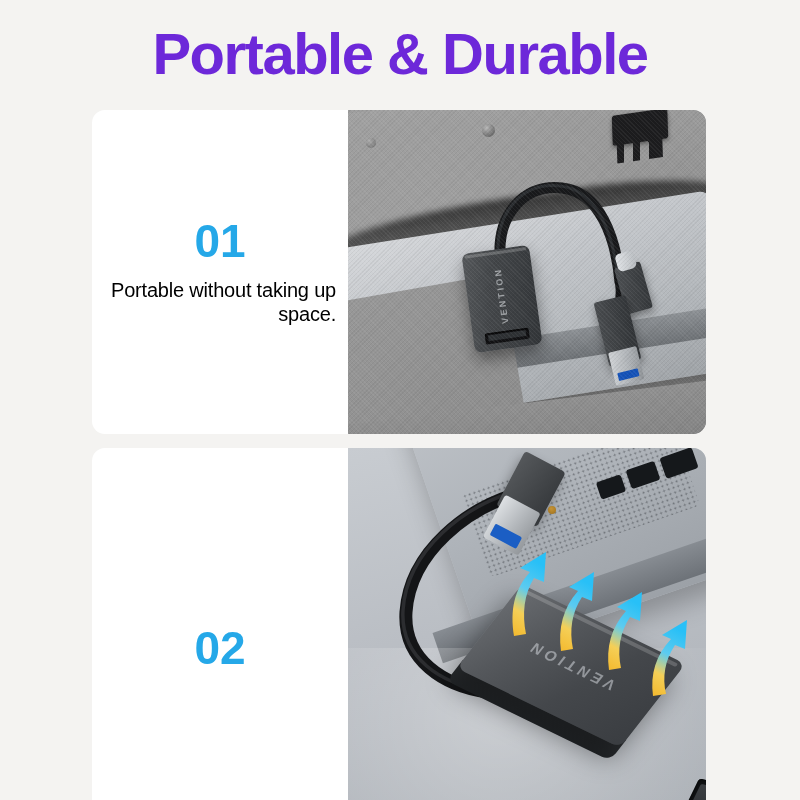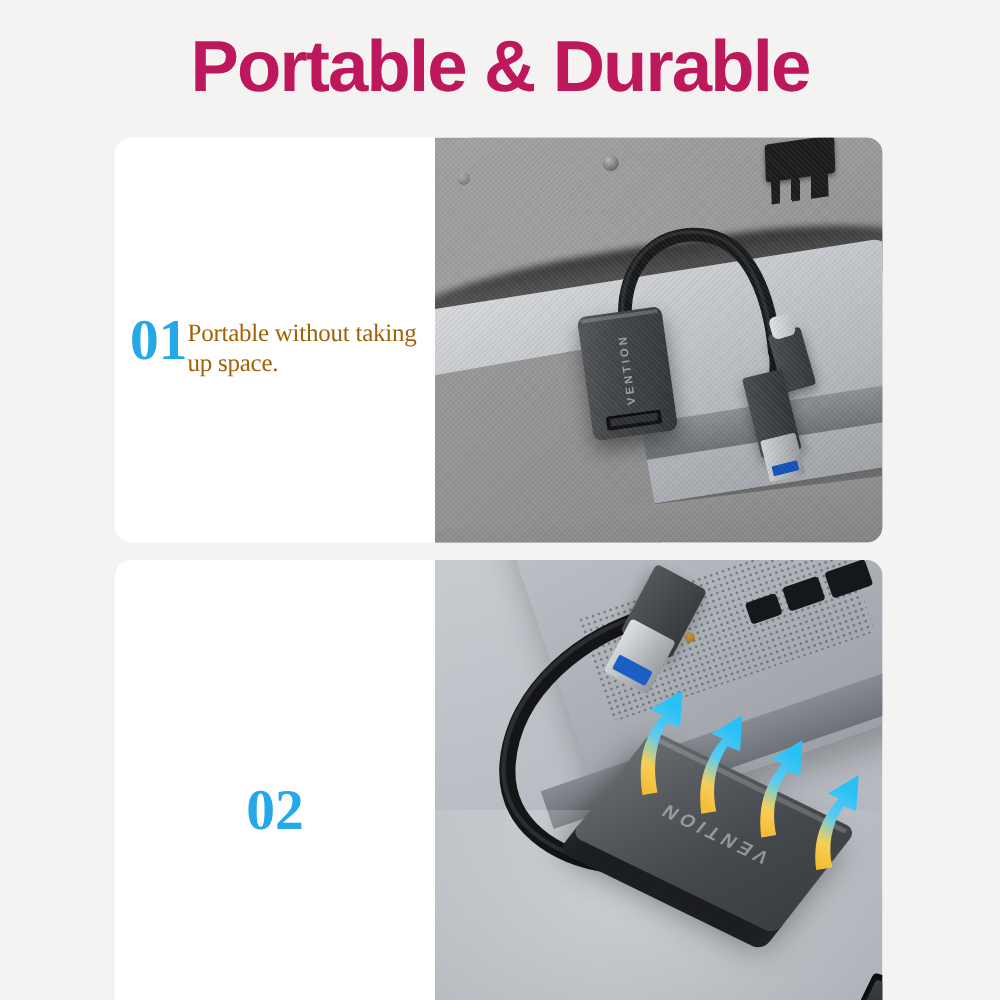--- a/index.html
+++ b/index.html
@@ -14,21 +14,21 @@
   }
 
   
   .page-title {
     position: absolute;
     top: 24px; left: 0; right: 0;
     text-align: center;
     font-size: 58px;
     font-weight: bold;
     letter-spacing: -1.5px;
-    color: #be185d;
+    color: #6d28d9;
     line-height: 1.05;
   }
 
   
   .card {
     position: absolute;
     left: 92px;
     width: 614px;
     background: #ffffff;
     border-radius: 13px;
@@ -36,46 +36,45 @@
     display: flex;
     box-shadow: 0 0 0 0 rgba(0,0,0,0);
   }
   .card-1 { top: 110px; height: 324px; }
   .card-2 { top: 448px; height: 400px; }
 
   .card-text {
     width: 256px;
     flex: 0 0 256px;
     display: flex;
-    flex-direction: row;
+    flex-direction: column;
     align-items: center;
     justify-content: center;
     padding: 0 12px;
-    text-align: left;
-    font-family: Liberation Serif, serif;
+    text-align: right;
   }
 
   .card-number {
     font-size: 46px;
     font-weight: bold;
     color: #25a8e8;
     letter-spacing: 0px;
     line-height: 1;
   }
   .card-heading {
     font-size: 30px;
     font-weight: normal;
     color: #262626;
     line-height: 1.16;
     margin-top: 16px;
     letter-spacing: -0.2px;
   }
   .card-desc {
     font-size: 20px;
-    color: #a16207;
+    color: #000000;
     line-height: 1.22;
     margin-top: 14px;
     letter-spacing: -0.2px;
   }
   .card-1 .card-number { font-size: 46px; }
   .card-2 .card-number { font-size: 46px; }
 
   .card-photo {
     flex: 1 1 auto;
     position: relative;

